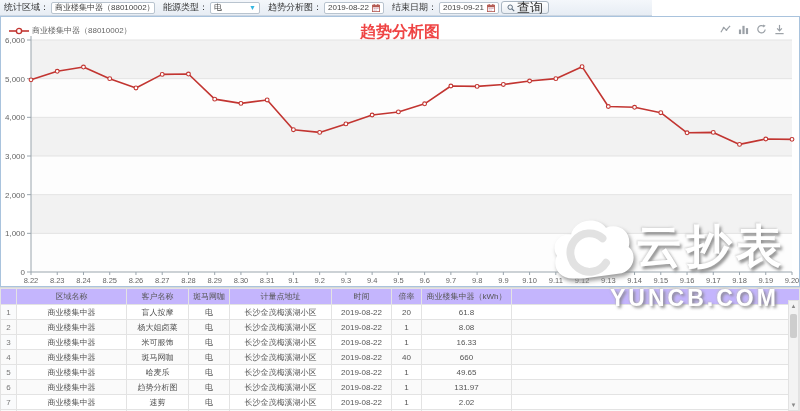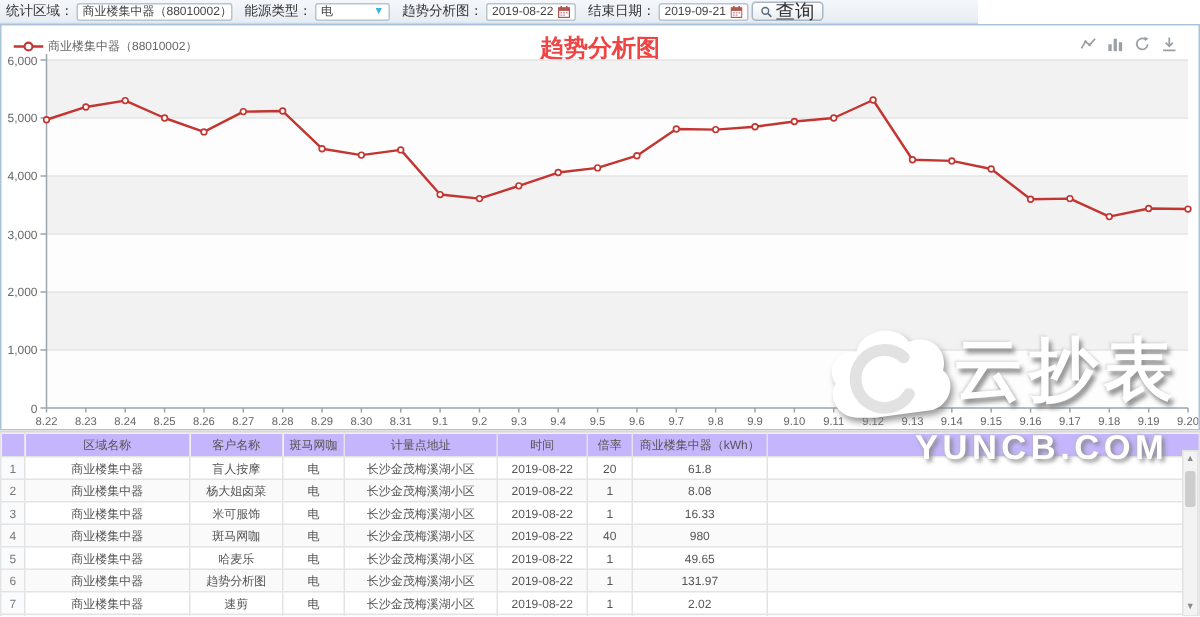--- a/index.html
+++ b/index.html
@@ -338,21 +338,21 @@
             <td></td>
           </tr>
           <tr>
             <td class="rownum">4</td>
             <td>商业楼集中器</td>
             <td>斑马网咖</td>
             <td>电</td>
             <td>长沙金茂梅溪湖小区</td>
             <td>2019-08-22</td>
             <td>40</td>
-            <td>980</td>
+            <td>660</td>
             <td></td>
           </tr>
           <tr>
             <td class="rownum">5</td>
             <td>商业楼集中器</td>
             <td>哈麦乐</td>
             <td>电</td>
             <td>长沙金茂梅溪湖小区</td>
             <td>2019-08-22</td>
             <td>1</td>

